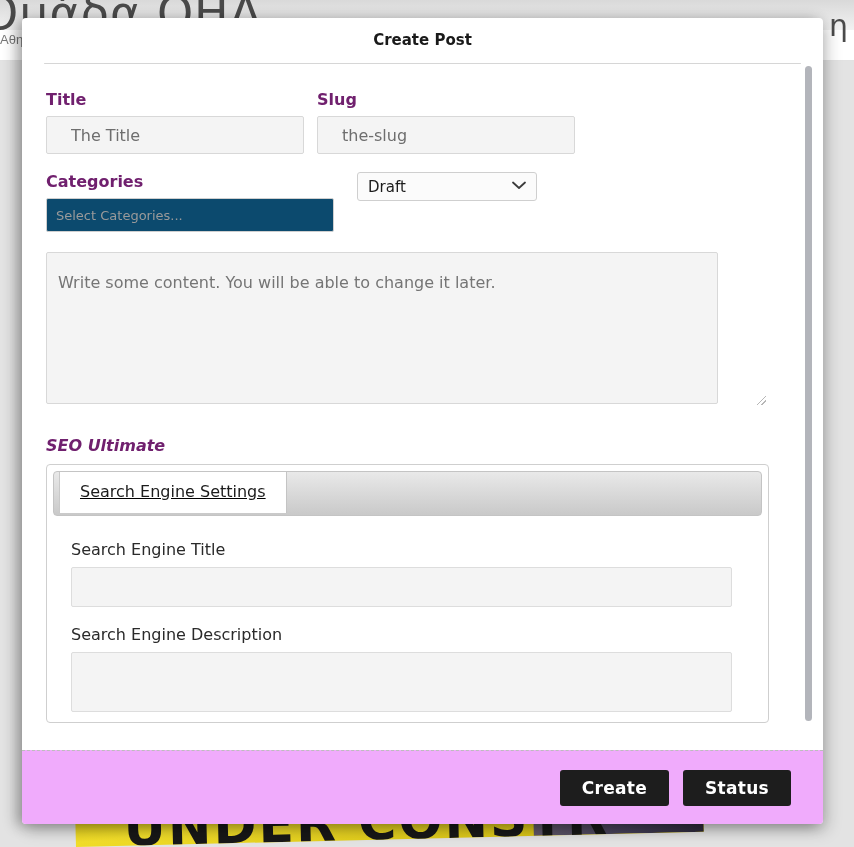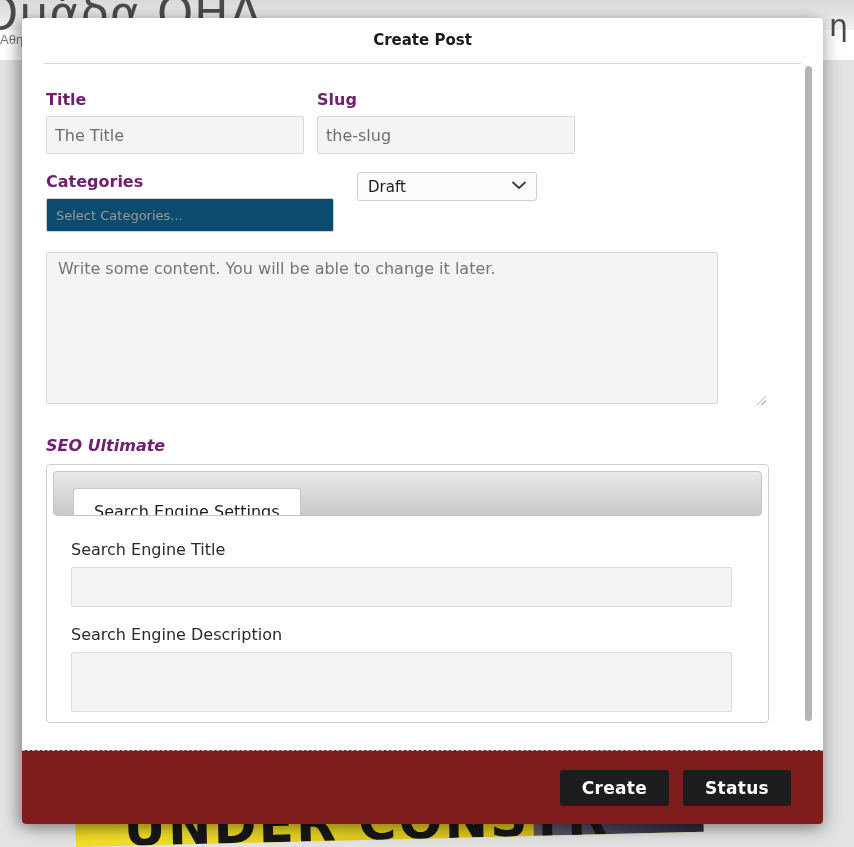--- a/index.html
+++ b/index.html
@@ -140,21 +140,21 @@
   .col-slug  { width: 258px; }
   .col-cats  { width: 288px; }
   .col-status{ width: 180px; }
 
   .txt-input {
     width: 100%;
     height: 38px;
     background: #f4f4f4;
     border: 1px solid #d8d8d8;
     border-radius: 2px;
-    padding: 0 8px;
+    padding: 0 24px;
     font-size: 16px;
     color: #5a5a5a;
     font-family: "DejaVu Sans", sans-serif;
     outline: none;
   }
   .txt-input::placeholder { color: #6e6e6e; opacity: 1; }
 
   .select2-like {
     width: 100%;
     height: 27px;
@@ -182,21 +182,21 @@
   }
   .chev { color: #3b3b3b; font-size: 11px; line-height: 1; }
 
   .content-block { margin-top: 20px; }
   .content-area {
     width: 672px;
     height: 152px;
     background: #f4f4f4;
     border: 1px solid #d8d8d8;
     border-radius: 2px;
-    padding: 6px 11px;
+    padding: 20px 11px;
     font-size: 16px;
     color: #5a5a5a;
     font-family: "DejaVu Sans", sans-serif;
     resize: none;
     outline: none;
     position: relative;
   }
   .content-wrap { position: relative; width: 723px; }
   .resize-grip {
     position: absolute; right: 3px; bottom: 3px;
@@ -219,27 +219,29 @@
   #seo-box {
     margin-top: 9px;
     width: 723px;
     border: 1px solid #cfcfcf;
     border-radius: 4px;
     background: #ffffff;
     padding: 6px 6px 0 6px;
   }
   #seo-tabs {
     display: flex;
+    align-items: flex-end;
     height: 45px;
     background: linear-gradient(180deg,#e9e9e9 0%, #c9c9c9 100%);
     border: 1px solid #c4c4c4;
     border-radius: 4px;
-    padding: 16px;
+    padding: 2px;
     position: relative;
     overflow: hidden;
+    text-decoration: underline;
   }
   .seo-tab {
     height: 45px;
     display: flex; align-items: center;
     padding: 0 20px;
     font-size: 16px;
     font-family: "DejaVu Sans", sans-serif;
     border-right: 1px solid #c4c4c4;
     cursor: pointer;
   }
@@ -281,21 +283,21 @@
     border: 1px solid #dddddd;
     border-radius: 2px;
     outline: none;
     resize: none;
   }
 
   
   #modal-footer {
     flex: 0 0 auto;
     height: 74px;
-    background: #7f1d1d;
+    background: #f0abfc;
     border-top: 1px dashed #bdbdbd;
     display: flex;
     align-items: center;
     justify-content: flex-end;
     padding: 0 32px 0 0;
     gap: 14px;
   }
   .btn {
     background: #1d1d1d;
     color: #ffffff;

